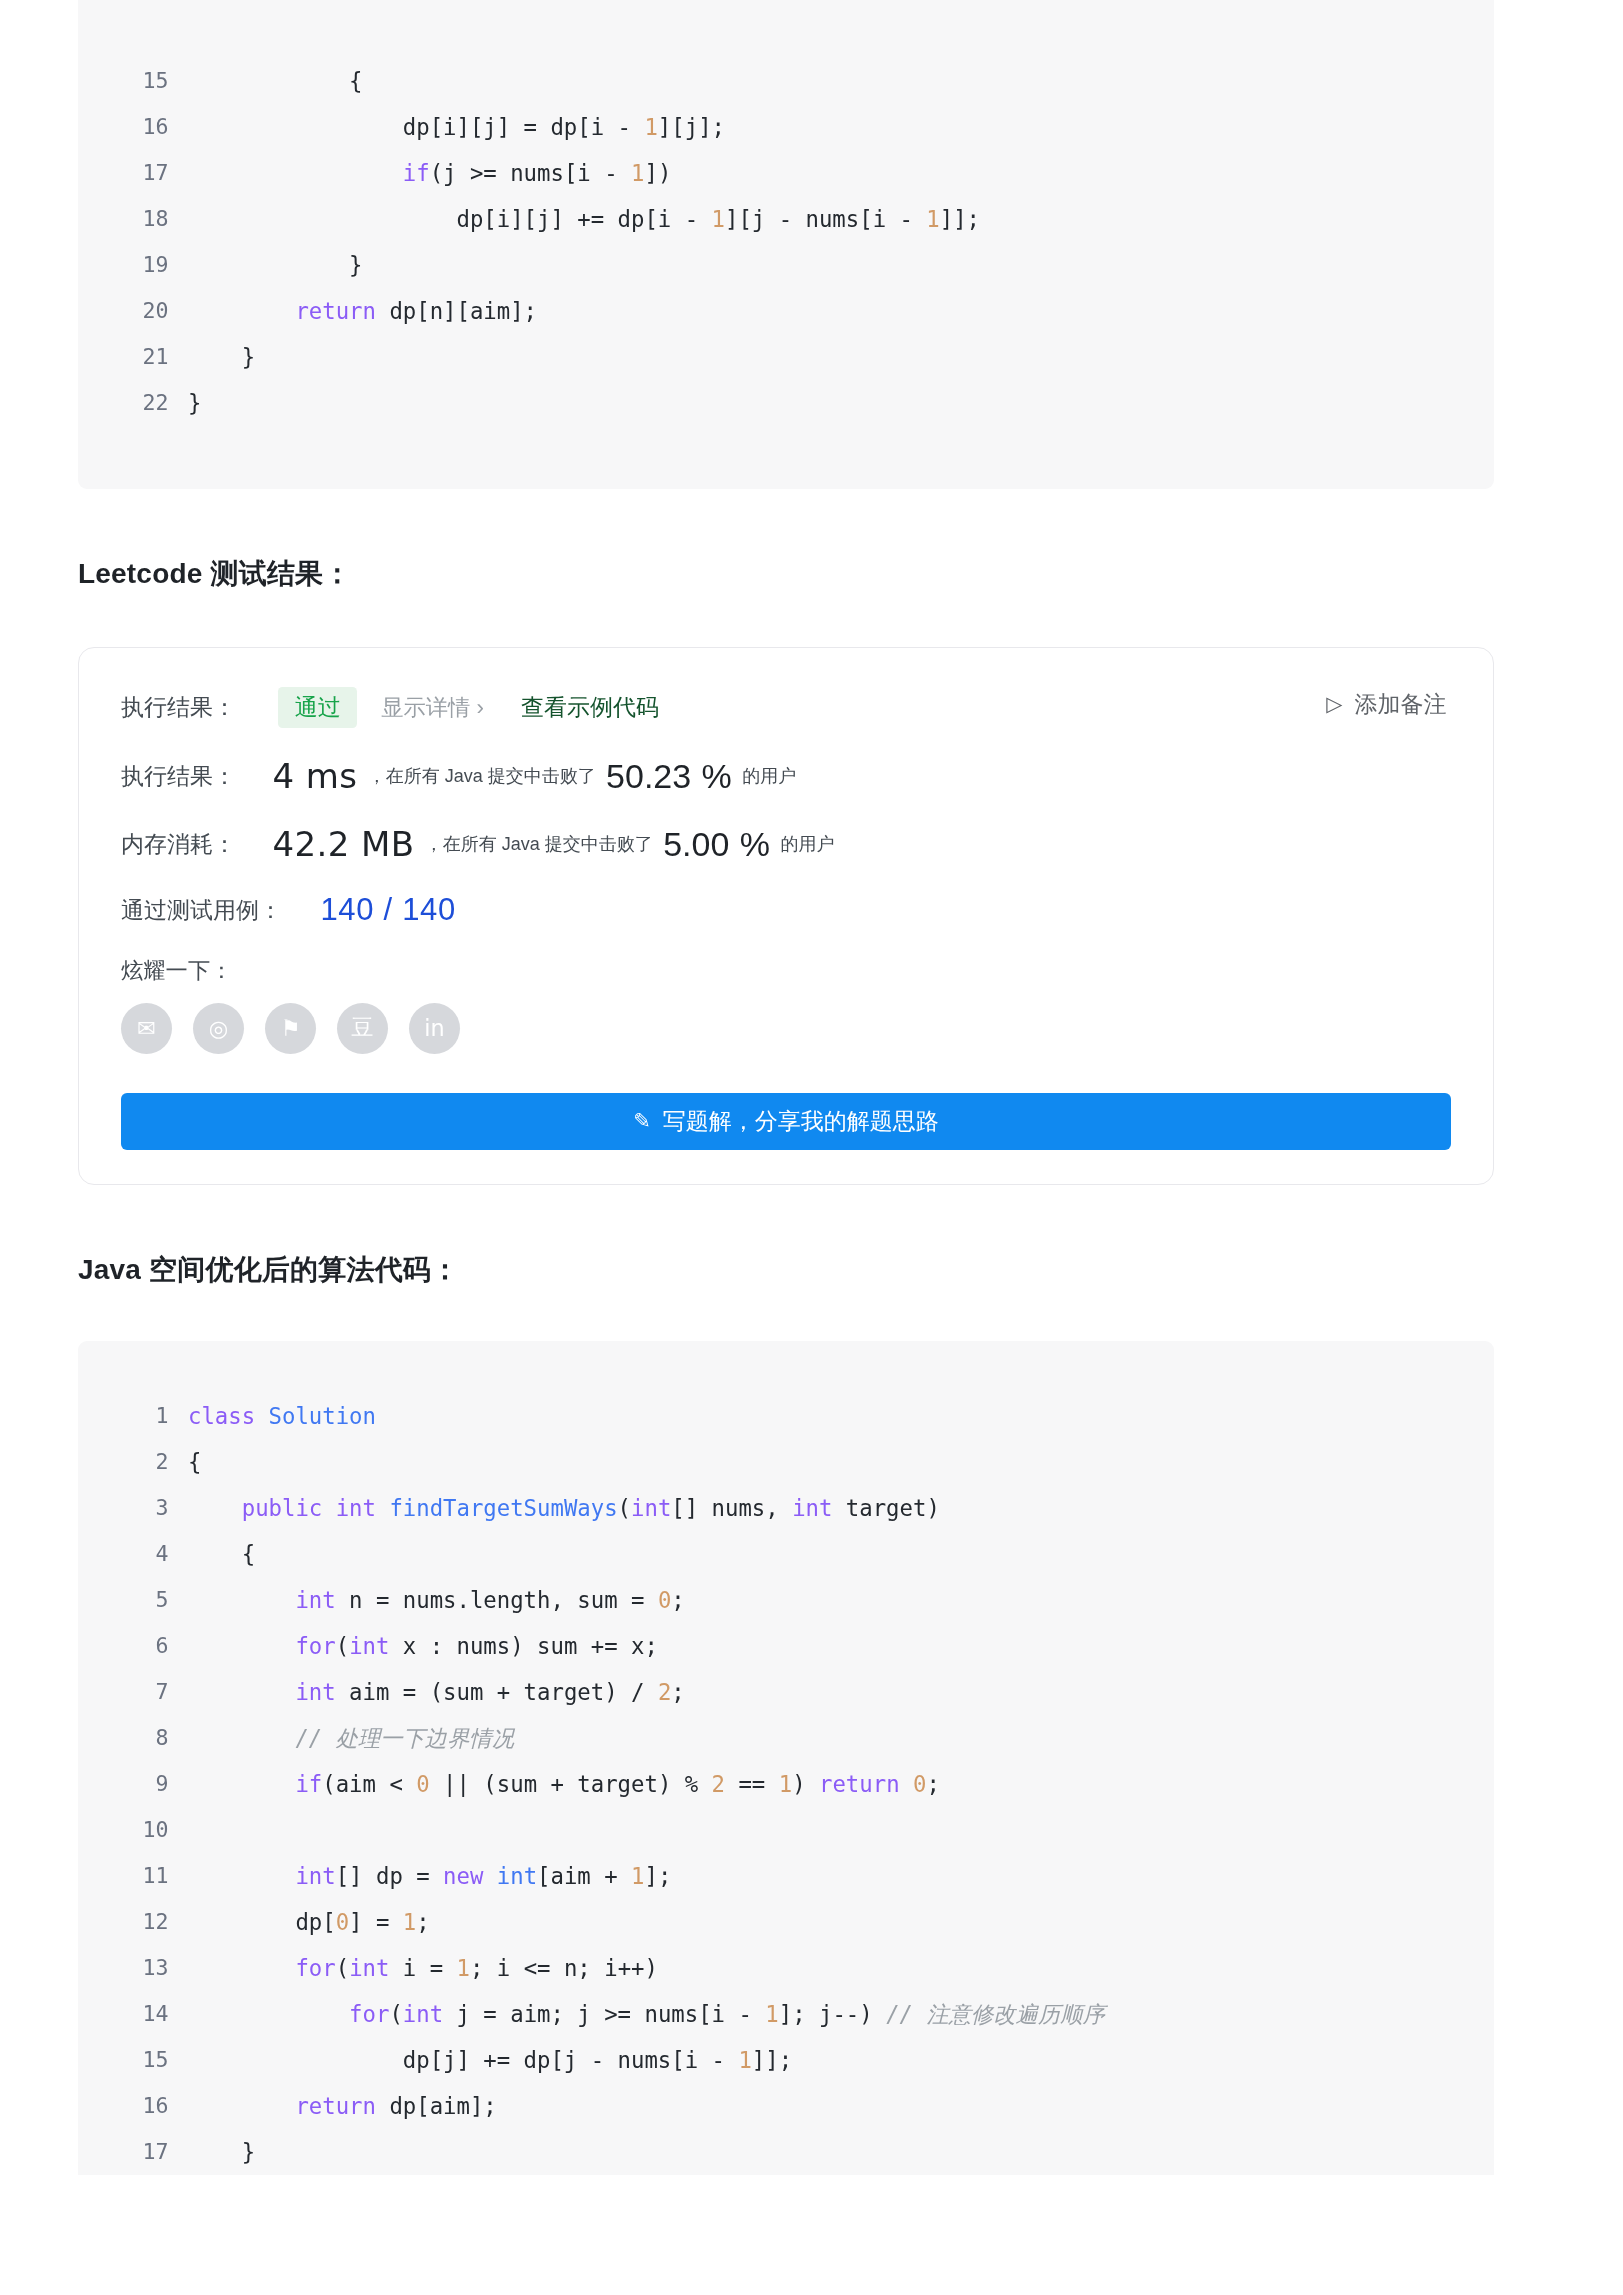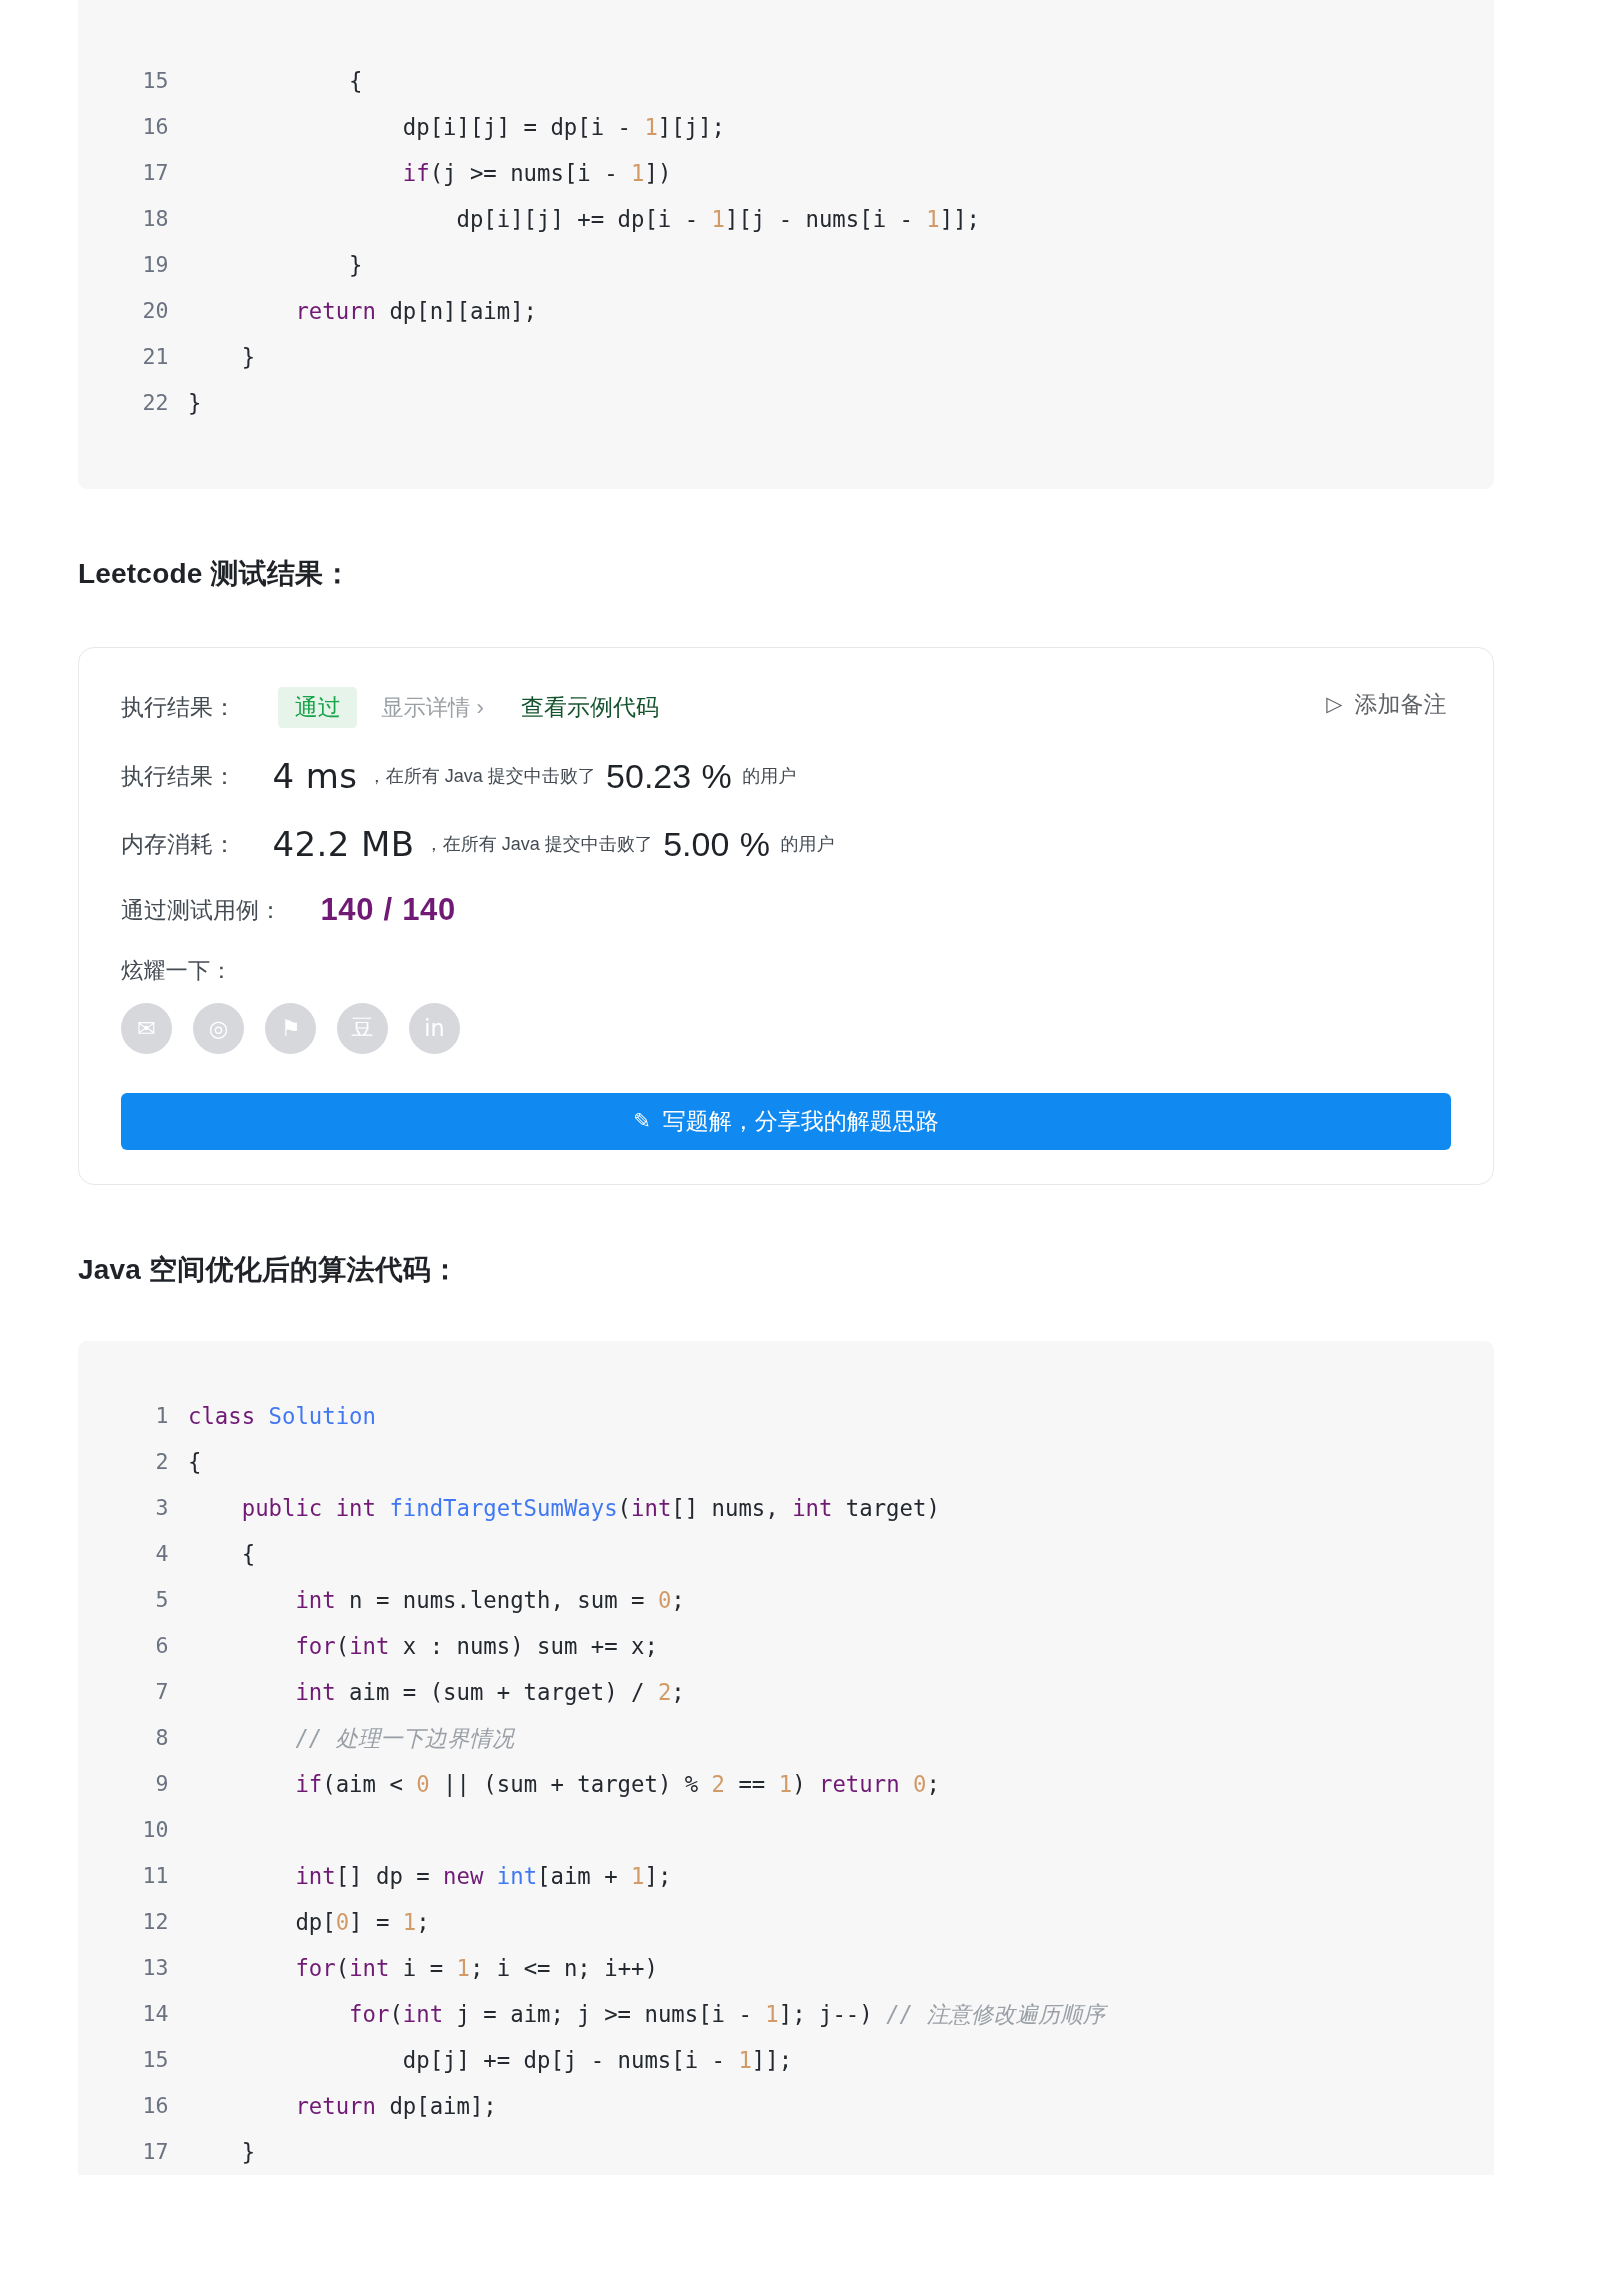--- a/index.html
+++ b/index.html
@@ -49,21 +49,21 @@
     color: #6b7280;
     font-family: "DejaVu Sans Mono", monospace;
     font-size: 21.6px;
     user-select: none;
   }
   .ltxt {
     color: #24292f;
     white-space: pre;
     font-family: "DejaVu Sans Mono", monospace;
   }
-  .kw  { color: #701a75; }      
+  .kw  { color: #8b5cf6; }      
   .typ { color: #4078f2; }      
   .num { color: #d19a66; }      
   .cmt { color: #9aa0a6; font-style: italic; }
 
   
   h2.section {
     font-size: 28px;
     font-weight: bold;
     color: #1f2328;
     margin: 66px 0 0 0;
@@ -134,24 +134,23 @@
     color: #444b52;
     margin-left: 10.4px;
   }
   .pct {
     font-size: 34px;
     color: #1f2328;
     margin-left: 10.4px;
   }
   .cases {
     font-size: 31px;
-    color: #701a75;
+    color: #1d4ed8;
     margin-left: 13.4px;
     letter-spacing: 0.7px;
-    font-weight: bold;
   }
   .share-label {
     font-size: 22.3px;
     color: #444b52;
     margin-bottom: 16.4px;
   }
   .share-icons {
     display: flex;
     gap: 21px;
     margin-bottom: 39px;

